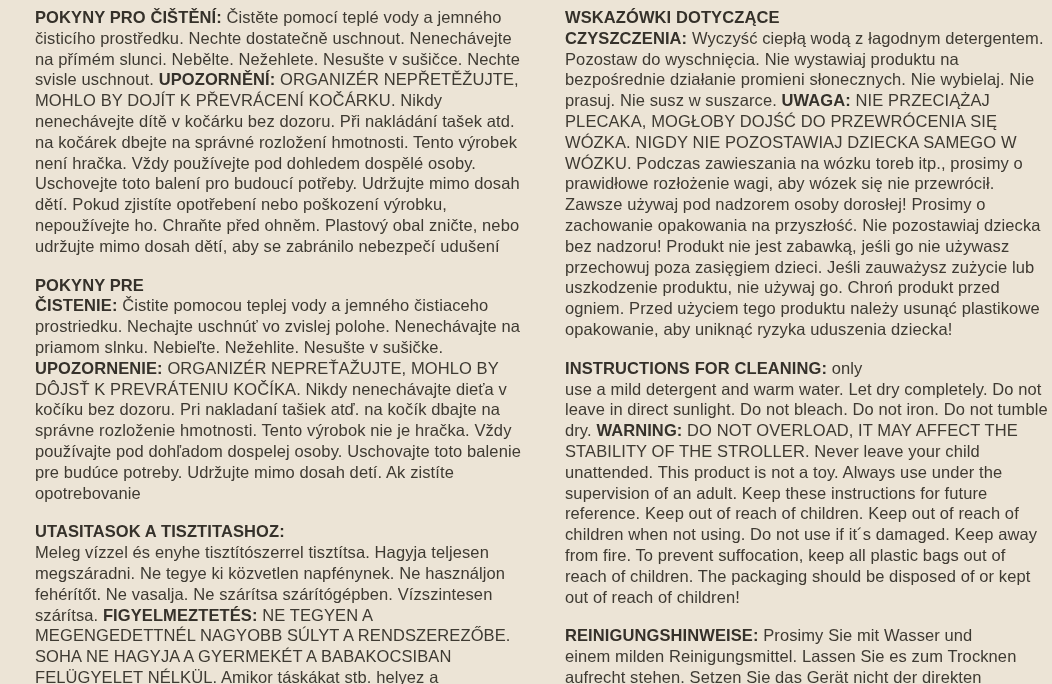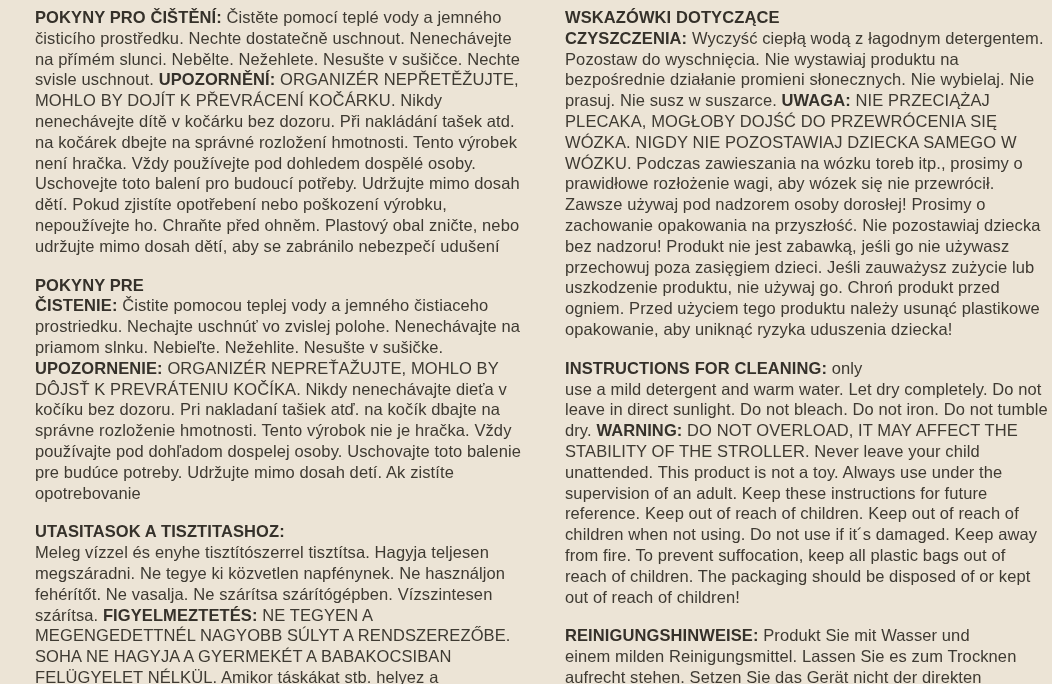--- a/index.html
+++ b/index.html
@@ -43,15 +43,15 @@
 
 <div class="page">
   <div class="col col-left">
     <p class="section"><b>POKYNY PRO ČIŠTĚNÍ:</b><span> Čistěte pomocí teplé vody a jemného čisticího prostředku. Nechte dostatečně uschnout. Nenechávejte na přímém slunci. Nebělte. Nežehlete. Nesušte v sušičce. Nechte svisle uschnout. </span><b>UPOZORNĚNÍ:</b><span> ORGANIZÉR NEPŘETĚŽUJTE, MOHLO BY DOJÍT K PŘEVRÁCENÍ KOČÁRKU. Nikdy nenechávejte dítě v kočárku bez dozoru. Při nakládání tašek atd. na kočárek dbejte na správné rozložení hmotnosti. Tento výrobek není hračka. Vždy používejte pod dohledem dospělé osoby. Uschovejte toto balení pro budoucí potřeby. Udržujte mimo dosah dětí. Pokud zjistíte opotřebení nebo poškození výrobku, nepoužívejte ho. Chraňte před ohněm. Plastový obal zničte, nebo udržujte mimo dosah dětí, aby se zabránilo nebezpečí udušení</span></p>
     <p class="section"><b>POKYNY PRE</b><br><b>ČISTENIE:</b><span> Čistite pomocou teplej vody a jemného čistiaceho prostriedku. Nechajte uschnúť vo zvislej polohe. Nenechávajte na priamom slnku. Nebieľte. Nežehlite. Nesušte v sušičke. </span><b>UPOZORNENIE:</b><span> ORGANIZÉR NEPREŤAŽUJTE, MOHLO BY DÔJSŤ K PREVRÁTENIU KOČÍKA. Nikdy nenechávajte dieťa v kočíku bez dozoru. Pri nakladaní tašiek atď. na kočík dbajte na správne rozloženie hmotnosti. Tento výrobok nie je hračka. Vždy používajte pod dohľadom dospelej osoby. Uschovajte toto balenie pre budúce potreby. Udržujte mimo dosah detí. Ak zistíte opotrebovanie</span></p>
     <p class="section"><b>UTASITASOK A TISZTITASHOZ:</b><br><span>Meleg vízzel és enyhe tisztítószerrel tisztítsa. Hagyja teljesen megszáradni. Ne tegye ki közvetlen napfénynek. Ne használjon fehérítőt. Ne vasalja. Ne szárítsa szárítógépben. Vízszintesen szárítsa. </span><b>FIGYELMEZTETÉS:</b><span> NE TEGYEN A MEGENGEDETTNÉL NAGYOBB SÚLYT A RENDSZEREZŐBE. SOHA NE HAGYJA A GYERMEKÉT A BABAKOCSIBAN FELÜGYELET NÉLKÜL. Amikor táskákat stb. helyez a babakocsira, ügyeljen a súly megfelelő eloszlására. Ez a termék nem játékszer. Mindig csak felnőtt felügyelete mellett használja! Kérjük őrizze meg ezt a csomagolást későbbi felhasználásra. Tartsa távol gyermekétől. Ha elhasználódás jeleit tapasztalja, ne használja tovább. Óvja a terméket a nyílt lángtól. A műanyag csomagolást használat előtt távolítsa el a termékről, hogy megelőzze a gyermek fulladását. Semmisítse meg a csomagolást, vagy tartsa távol gyermekétől.</span></p>
   </div>
   <div class="col col-right">
     <p class="section"><b>WSKAZÓWKI DOTYCZĄCE</b><br><b>CZYSZCZENIA:</b><span> Wyczyść ciepłą wodą z łagodnym detergentem. Pozostaw do wyschnięcia. Nie wystawiaj produktu na bezpośrednie działanie promieni słonecznych. Nie wybielaj. Nie prasuj. Nie susz w suszarce. </span><b>UWAGA:</b><span> NIE PRZECIĄŻAJ PLECAKA, MOGŁOBY DOJŚĆ DO PRZEWRÓCENIA SIĘ WÓZKA. NIGDY NIE POZOSTAWIAJ DZIECKA SAMEGO W WÓZKU. Podczas zawieszania na wózku toreb itp., prosimy o prawidłowe rozłożenie wagi, aby wózek się nie przewrócił. Zawsze używaj pod nadzorem osoby dorosłej! Prosimy o zachowanie opakowania na przyszłość. Nie pozostawiaj dziecka bez nadzoru! Produkt nie jest zabawką, jeśli go nie używasz przechowuj poza zasięgiem dzieci. Jeśli zauważysz zużycie lub uszkodzenie produktu, nie używaj go. Chroń produkt przed ogniem. Przed użyciem tego produktu należy usunąć plastikowe opakowanie, aby uniknąć ryzyka uduszenia dziecka!</span></p>
     <p class="section"><b>INSTRUCTIONS FOR CLEANING:</b><span> only</span><br><span>use a mild detergent and warm water. Let dry completely. Do not leave in direct sunlight. Do not bleach. Do not iron. Do not tumble dry. </span><b>WARNING:</b><span> DO NOT OVERLOAD, IT MAY AFFECT THE STABILITY OF THE STROLLER. Never leave your child unattended. This product is not a toy. Always use under the supervision of an adult. Keep these instructions for future reference. Keep out of reach of children. Keep out of reach of children when not using. Do not use if it´s damaged. Keep away from fire. To prevent suffocation, keep all plastic bags out of reach of children. The packaging should be disposed of or kept out of reach of children!</span></p>
-    <p class="section"><b>REINIGUNGSHINWEISE:</b><span> Produkt Sie mit Wasser und</span><br><span>einem milden Reinigungsmittel. Lassen Sie es zum Trocknen aufrecht stehen. Setzen Sie das Gerät nicht der direkten Sonneneinstrahlung aus. Nicht bleichen. Nicht bügeln. Nicht im Trockner trocknen.</span><br></p>
+    <p class="section"><b>REINIGUNGSHINWEISE:</b><span> Prosimy Sie mit Wasser und</span><br><span>einem milden Reinigungsmittel. Lassen Sie es zum Trocknen aufrecht stehen. Setzen Sie das Gerät nicht der direkten Sonneneinstrahlung aus. Nicht bleichen. Nicht bügeln. Nicht im Trockner trocknen.</span><br></p>
   </div>
 </div>
 
 </body></html>

